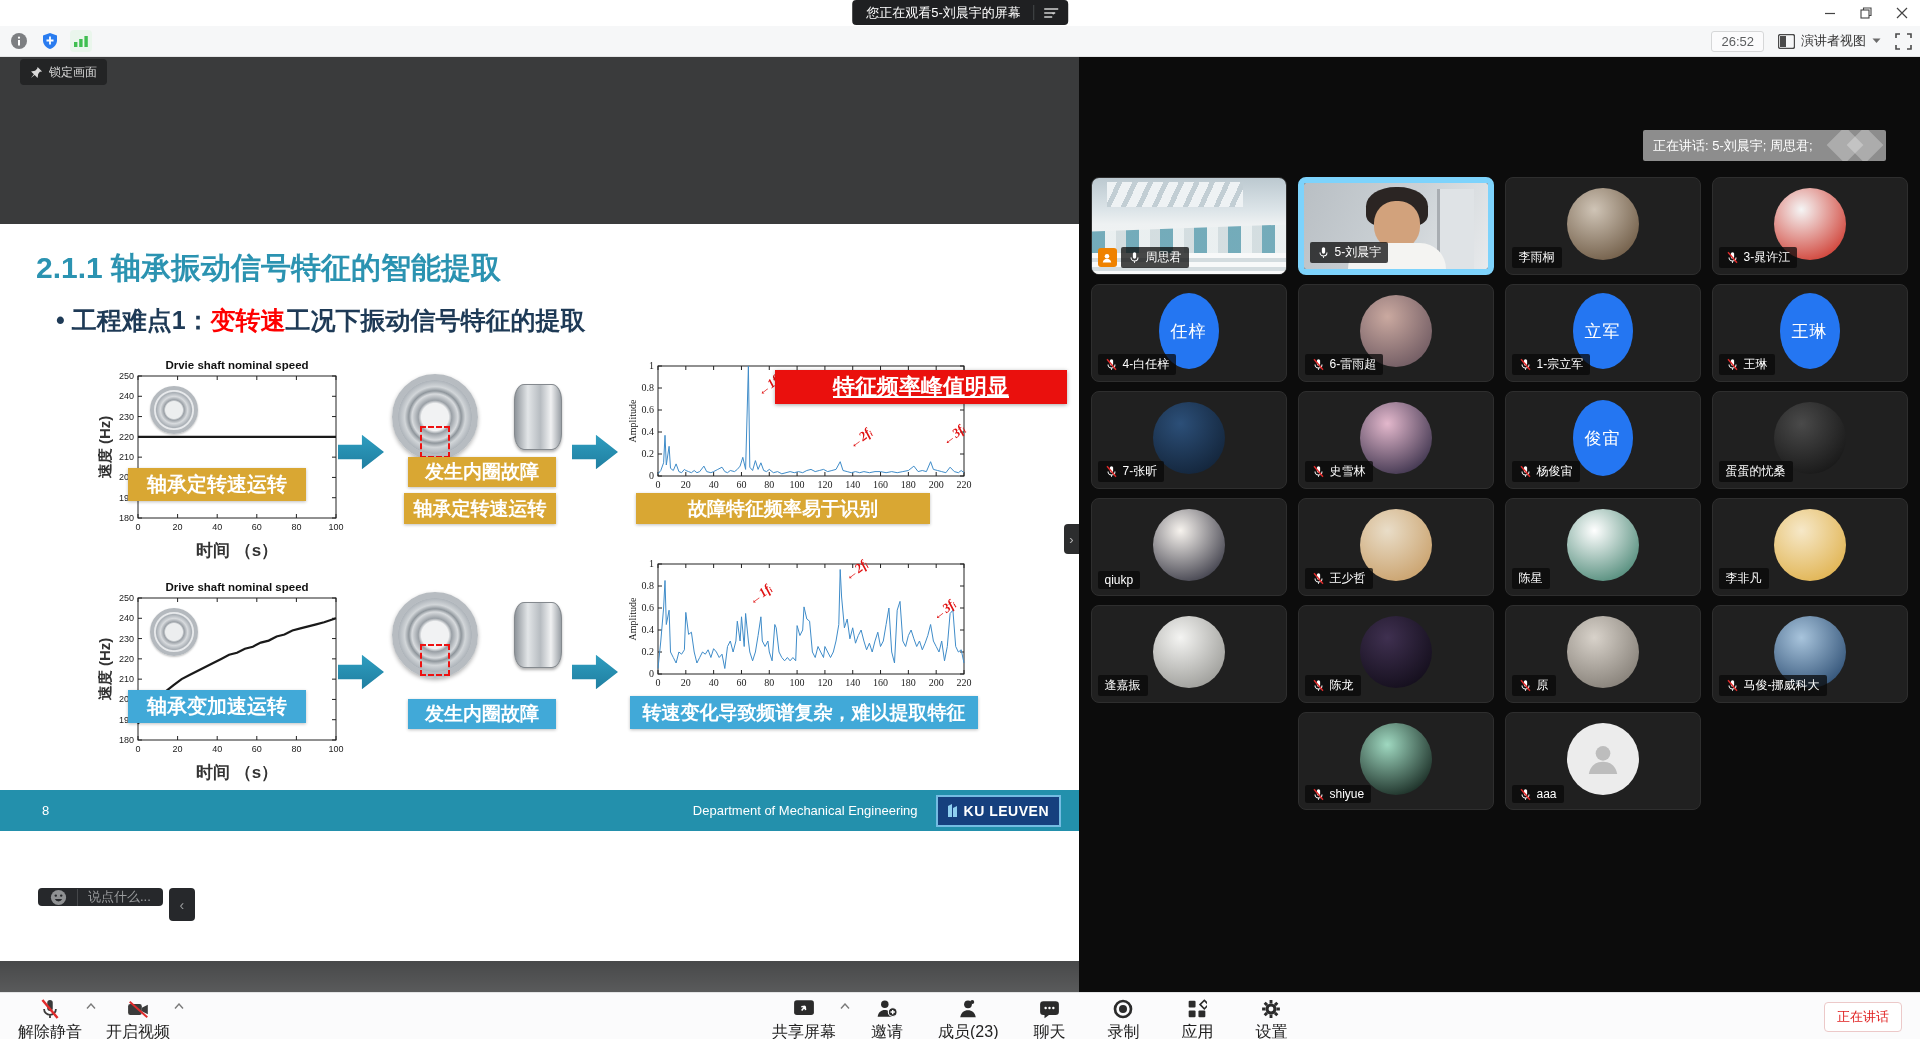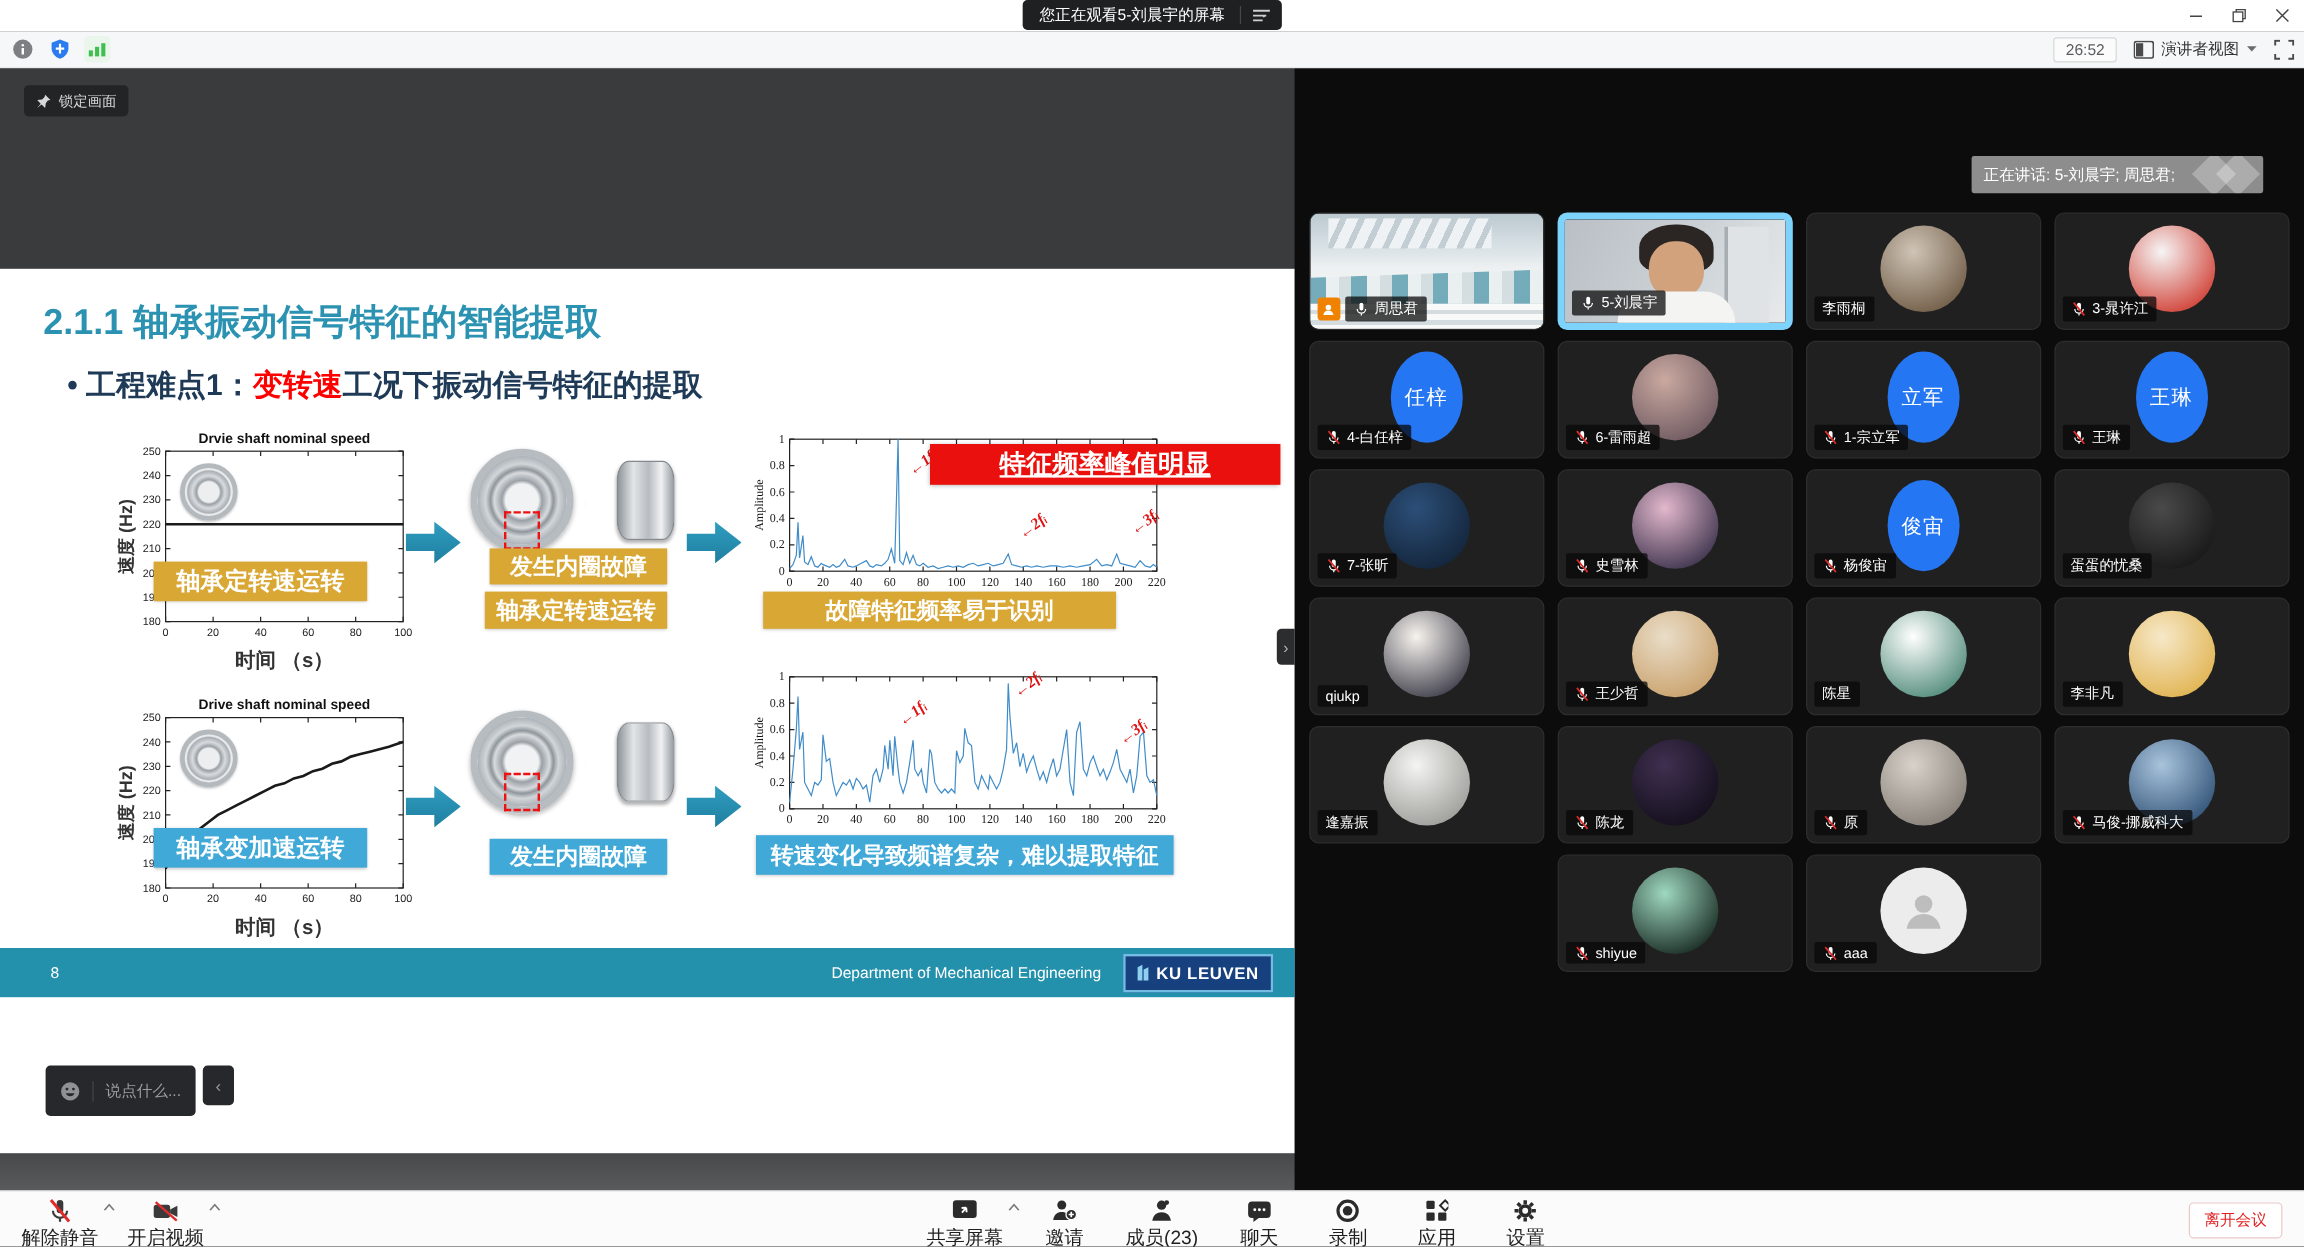--- a/index.html
+++ b/index.html
@@ -19,26 +19,26 @@
   .subbar{position:absolute;top:26px;left:0;width:1920px;height:31px;background:#f6f7f8;border-bottom:1px solid #e4e5e6;box-sizing:border-box;}
   .subbar-left{position:absolute;left:8px;top:4px;display:flex;gap:9px;align-items:center;}
   .sicon{width:22px;height:22px;display:flex;align-items:center;justify-content:center;border-radius:4px;}
   .subbar-right{position:absolute;right:8px;top:3px;display:flex;gap:14px;align-items:center;height:24px;}
   .timerbox{border:1px solid #d6d7d8;border-radius:3px;color:#5b5d5f;font-size:13px;padding:2px 9px;background:#fbfbfc;}
   .viewsel{display:flex;align-items:center;gap:6px;color:#333;font-size:13px;cursor:pointer;}
   
   .stage{position:absolute;top:57px;left:0;width:1079px;height:935px;background:#3a3b3c;overflow:hidden;}
   .stage::after{content:"";position:absolute;left:0;right:0;bottom:0;height:55px;
       background:linear-gradient(180deg,rgba(255,255,255,0) 0%,rgba(255,255,255,.16) 100%);}
-  .lockchip{position:absolute;left:20px;top:14px;height:26px;background:#232425;border-radius:4px;
+  .lockchip{position:absolute;left:20px;top:2px;height:26px;background:#232425;border-radius:4px;
       display:flex;align-items:center;gap:6px;padding:0 10px;color:#d8d8d8;font-size:12px;cursor:pointer;}
   .expand-handle{position:absolute;right:0px;top:467px;width:15px;height:30px;background:#2c2d2e;
       border-radius:4px 0 0 4px;color:#b5b5b5;display:flex;align-items:center;justify-content:center;font-size:13px;cursor:pointer;}
   .chatbar{position:absolute;left:38px;top:831px;display:flex;gap:6px;}
-  .chat-main{height:42px;background:#26282b;border-radius:4px;display:flex;align-items:center;padding:0 12px;gap:10px;}
+  .chat-main{height:18px;background:#26282b;border-radius:4px;display:flex;align-items:center;padding:0 12px;gap:10px;}
   .chat-ph{color:#9a9c9e;font-size:13px;}
   .chat-sep{width:1px;height:17px;background:#45474a;}
   .chat-collapse{width:26px;height:33px;background:#26282b;border-radius:4px;color:#9a9c9e;
       display:flex;align-items:center;justify-content:center;font-size:14px;cursor:pointer;}
   
   .slide{position:absolute;left:0;top:167px;width:1079px;height:737px;background:#ffffff;}
   .slide-title{position:absolute;left:36px;top:24px;font-size:30px;font-weight:bold;color:#2b93b1;}
   .slide-bullet{position:absolute;left:56px;top:80px;font-size:25px;font-weight:bold;color:#1e3a56;}
   .slide-bullet .hl{color:#fe0000;}
   .chartbox{position:absolute;}
@@ -921,14 +921,14 @@
               <g stroke="#2b2b2b" stroke-width="2.6">
                 <path d="M9 1v3M9 14v3M1 9h3M14 9h3M3.3 3.3l2.2 2.2M12.5 12.5l2.2 2.2M14.7 3.3l-2.2 2.2M5.5 12.5l-2.2 2.2"></path>
               </g>
               <circle cx="9" cy="9" r="2.2" fill="#fbfbfc"></circle>
             </g>
           </svg>
         </span>
       <span class="lb">设置</span>
       </div>
     </div>
-  <button class="leave-btn">离开会议</button>
+  <button class="leave-btn">正在讲话</button>
 </div>
 
 </body></html>

